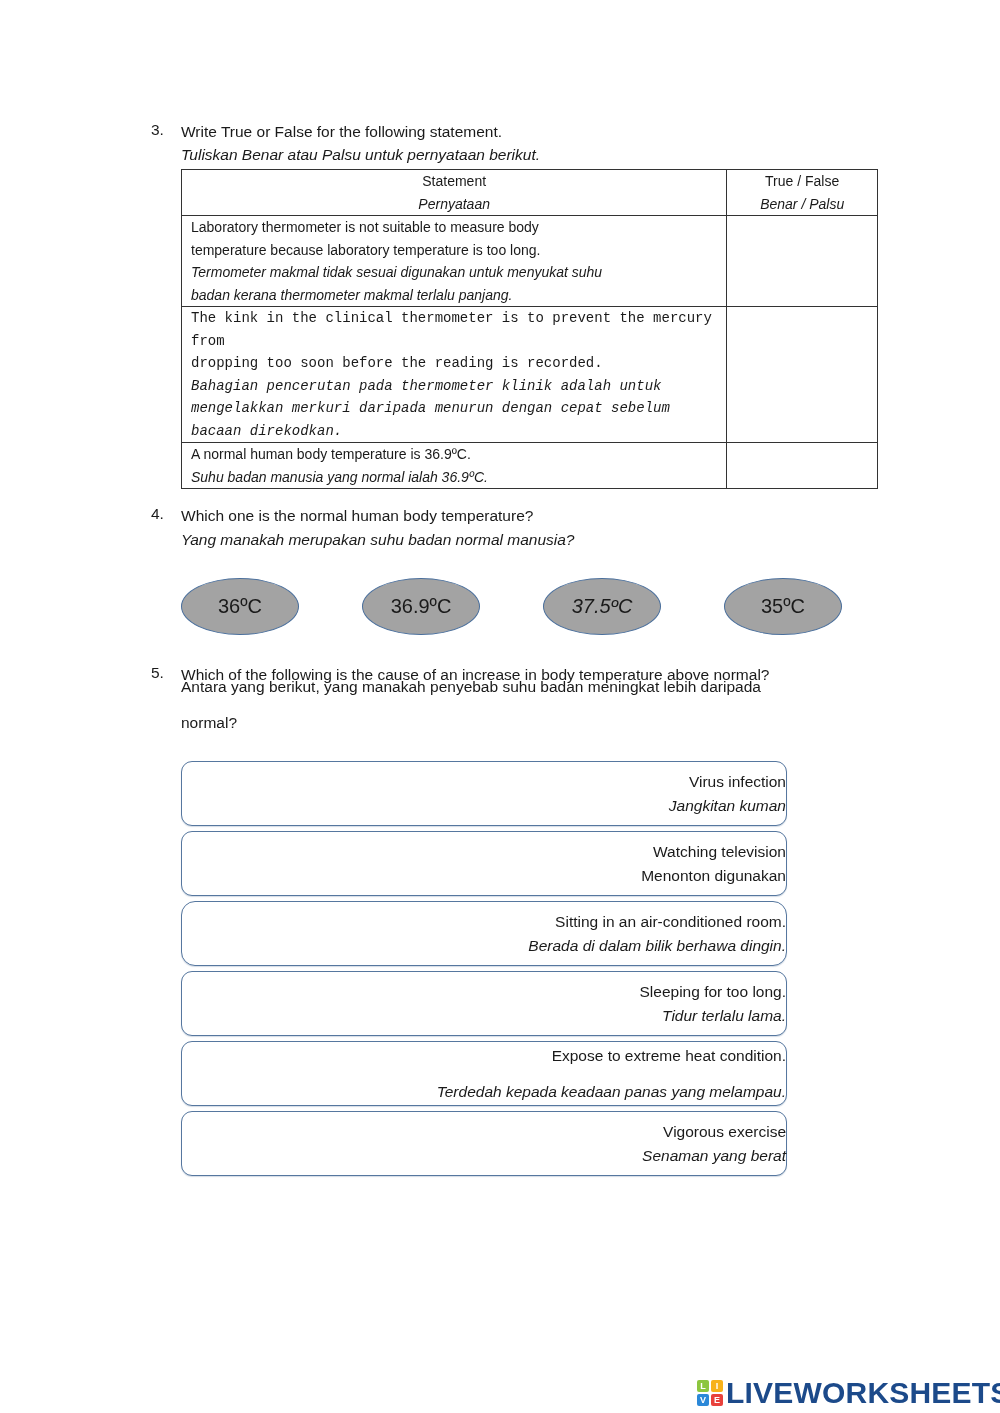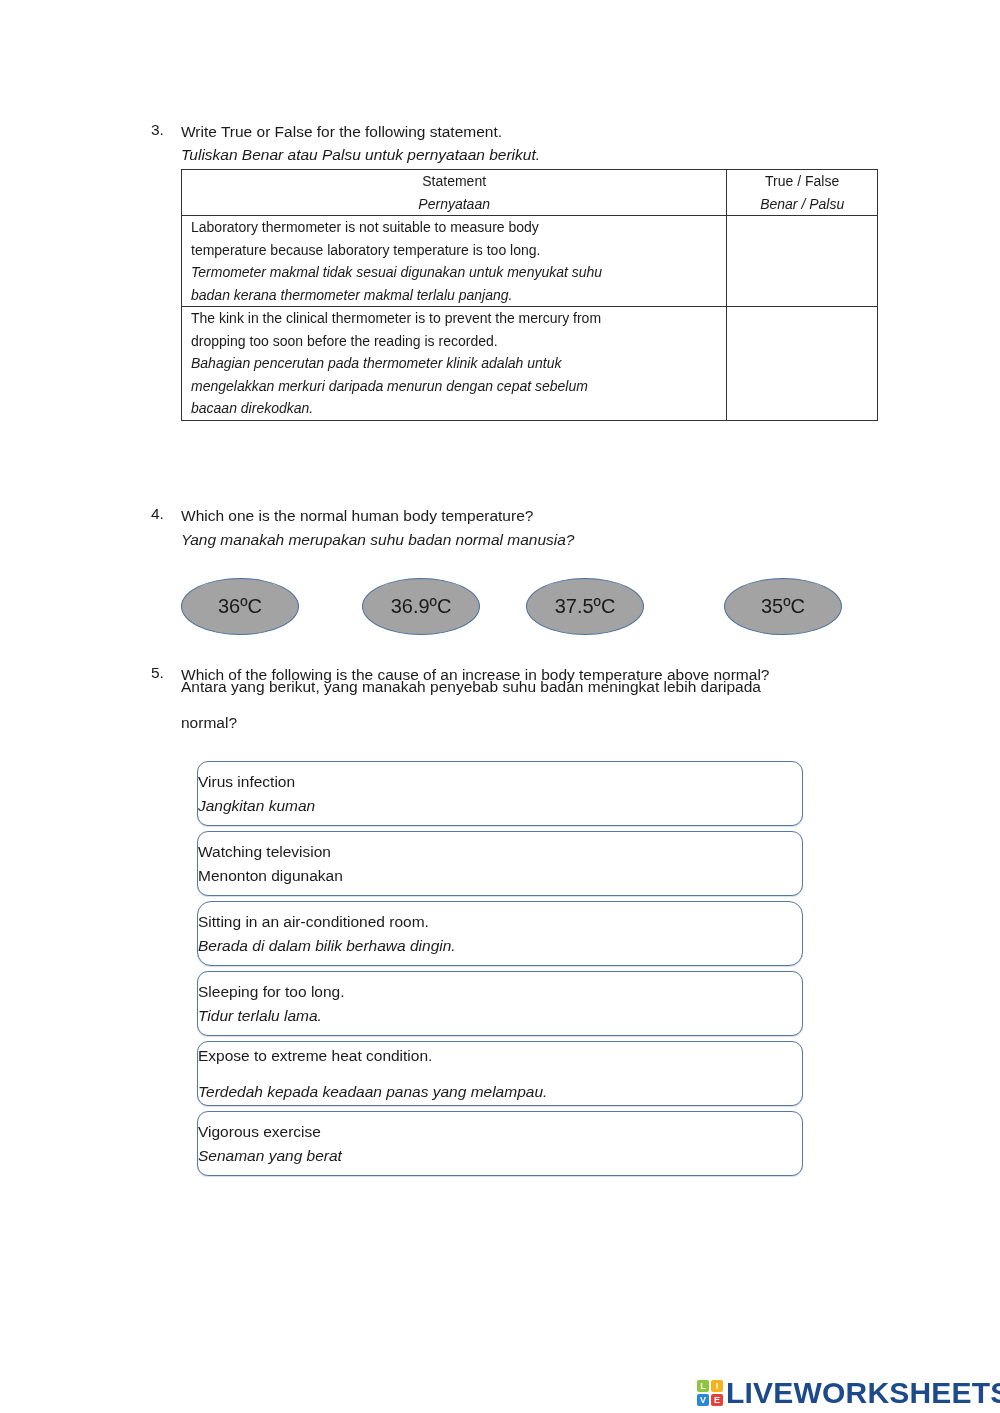--- a/index.html
+++ b/index.html
@@ -31,24 +31,23 @@
       position: absolute; top: 578px; width: 116px; height: 55px;
       border: 1.5px solid #4a6f9c; border-radius: 50%;
       display: flex; align-items: center; justify-content: center;
       font-size: 20px; cursor: pointer; background: #a3a3a3;
     }
 
     
     .opt {
       position: absolute; left: 181px; width: 604px; height: 63px;
       border: 1.5px solid #56779f; border-radius: 11px;
-      display: flex; flex-direction: column; align-items: flex-start; justify-content: center;
+      display: flex; flex-direction: column; align-items: flex-end; justify-content: center;
       line-height: 23.5px; cursor: pointer; background: #fff;
       box-shadow: 0 1px 1px rgba(80,110,150,0.25);
-      margin-left: 16px;
     }
 
     
     .logo { position: absolute; left: 697px; top: 1379px; height: 28px; display: flex; align-items: center; }
     .logo-grid { display: grid; grid-template-columns: 12px 12px; grid-template-rows: 12px 12px; gap: 2px; margin-right: 3px; }
     .logo-grid span {
       display: flex; align-items: center; justify-content: center;
       color: #fff; font-weight: bold; font-size: 9px; border-radius: 2px; line-height: 1;
     }
     .logo-text { color: #1c4a8a; font-weight: bold; font-size: 30px; letter-spacing: 0.2px; font-family: "Liberation Sans", sans-serif; }
@@ -74,40 +73,47 @@
   </tr>
   <tr style="height:90px;">
     <td>
       <div>Laboratory thermometer is not suitable to measure body</div>
       <div>temperature because laboratory temperature is too long.</div>
       <div class="it">Termometer makmal tidak sesuai digunakan untuk menyukat suhu</div>
       <div class="it">badan kerana thermometer makmal terlalu panjang.</div>
     </td>
     <td class="ans-cell"></td>
   </tr>
-  <tr style="height:113px;">
+  <tr style="height:113px;font-family:Liberation Mono, monospace;">
     <td>
       <div>The kink in the clinical thermometer is to prevent the mercury from</div>
       <div>dropping too soon before the reading is recorded.</div>
       <div class="it">Bahagian pencerutan pada thermometer klinik adalah untuk</div>
       <div class="it">mengelakkan merkuri daripada menurun dengan cepat sebelum</div>
       <div class="it">bacaan direkodkan.</div>
+    </td>
+    <td class="ans-cell"></td>
+  </tr>
+  <tr style="height:46px;">
+    <td>
+      <div>A normal human body temperature is 36.9ºC.</div>
+      <div class="it">Suhu badan manusia yang normal ialah 36.9ºC.</div>
     </td>
     <td class="ans-cell"></td>
   </tr>
 </tbody>
   </table>
 
 <div class="qnum" style="top:505px;">4.</div>
 <div class="qtext" style="top:505px;">Which one is the normal human body temperature?</div>
 <div class="qtext it" style="top:529px;">Yang manakah merupakan suhu badan normal manusia?</div>
 
 <div class="ellipse" style="left:181px;">36ºC</div>
 <div class="ellipse" style="left:362px;">36.9ºC</div>
-<div class="ellipse" style="left:526px;">37.5ºC</div>
+<div class="ellipse" style="left:543px;font-style:italic;">37.5ºC</div>
 <div class="ellipse" style="left:724px;">35ºC</div>
 
 <div class="qnum" style="top:664px;">5.</div>
 <div class="qtext" style="top:664px;">Which of the following is the cause of an increase in body temperature above normal?</div>
 <div class="qtext" style="top:676px;">Antara yang berikut, yang manakah penyebab suhu badan meningkat lebih daripada</div>
 <div class="qtext" style="top:712px;">normal?</div>
 
 <div class="opt" style="top:761px;">
   <div>Virus infection</div>
   <div class="it">Jangkitan kuman</div>

